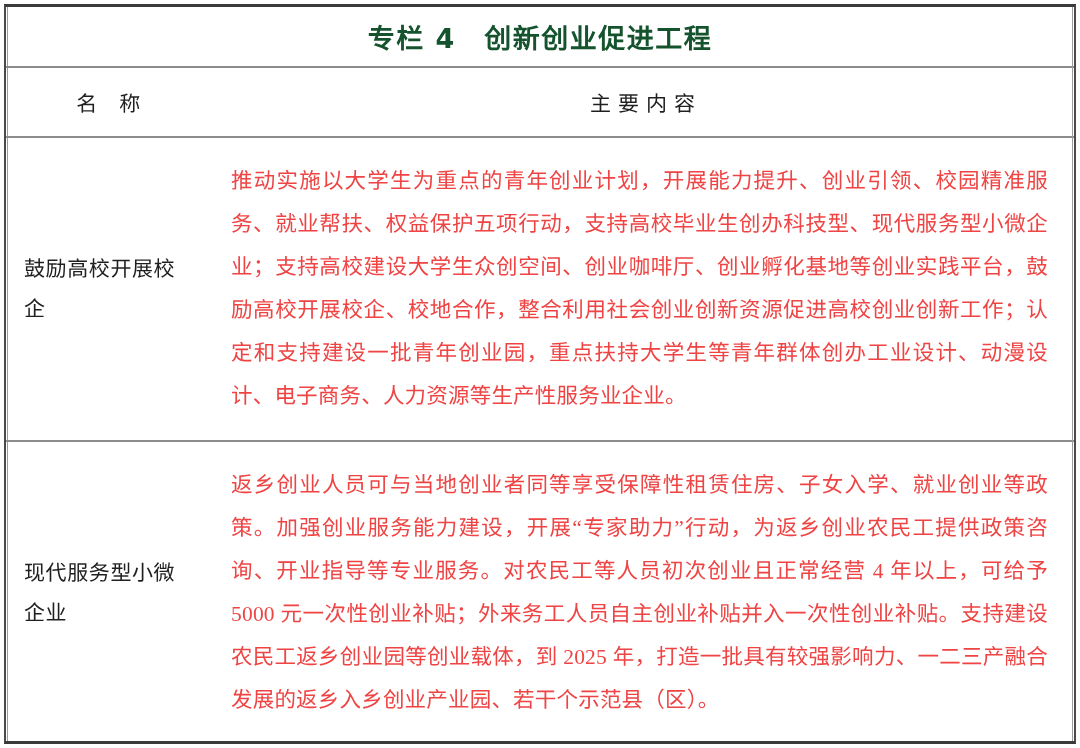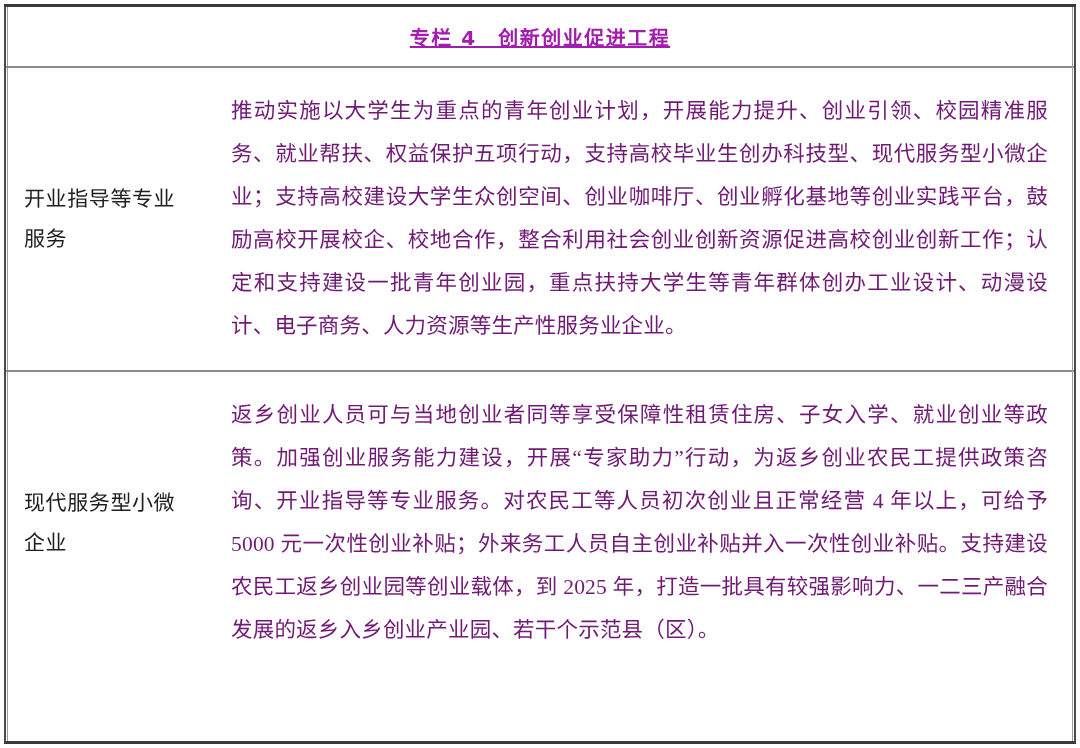--- a/index.html
+++ b/index.html
@@ -62,25 +62,24 @@
     height: 61px;
     box-sizing: border-box;
     border-bottom: 2px solid #8c8c8c;
     display: flex;
     align-items: center;
     justify-content: center;
   }
   .title-text {
     font-family: "DejaVu Sans", "Liberation Sans", sans-serif;
     font-weight: bold;
-    font-size: 20px;
+    font-size: 27px;
     letter-spacing: 1.5px;
-    color: #a21caf;
+    color: #14532d;
     white-space: pre;
-    text-decoration: underline;
   }
 
   
   .tbl {
     position: absolute;
     left: 0;
     top: 61px;
     right: 0;
     bottom: 0;
     width: 100%;
@@ -132,21 +131,21 @@
     line-height: 40px;
     letter-spacing: 0.6px;
     color: #1f1f1f;
     text-align: left;
   }
 
   .body-inner {
     padding: 22px 26px 22px 20px;
     font-size: 21.5px;
     line-height: 43px;
-    color: #701a75;
+    color: #ef4444;
     text-align: justify;
     text-justify: inter-ideograph;
     letter-spacing: 0.2px;
   }
 </style>
 </head>
 <body>
 
 <div class="page">
   <div class="frame">
@@ -154,24 +153,32 @@
     <div class="title-band">
       <div class="title-text">专栏 4　创新创业促进工程</div>
     </div>
 
     <table class="tbl">
       <colgroup>
         <col class="c-name">
         <col class="c-body">
       </colgroup>
       <tbody>
+        <tr class="row-head">
+          <td class="cell-name">
+            <div class="hdr-name">名　称</div>
+          </td>
+          <td class="cell-body">
+            <div class="hdr-body">主要内容</div>
+          </td>
+        </tr>
 
         <tr class="row-1">
           <td class="cell-name">
-            <div class="name-inner">开业指导等专业服务</div>
+            <div class="name-inner">鼓励高校开展校企</div>
           </td>
           <td class="cell-body">
             <div class="body-inner">推动实施以大学生为重点的青年创业计划，开展能力提升、创业引领、校园精准服务、就业帮扶、权益保护五项行动，支持高校毕业生创办科技型、现代服务型小微企业；支持高校建设大学生众创空间、创业咖啡厅、创业孵化基地等创业实践平台，鼓励高校开展校企、校地合作，整合利用社会创业创新资源促进高校创业创新工作；认定和支持建设一批青年创业园，重点扶持大学生等青年群体创办工业设计、动漫设计、电子商务、人力资源等生产性服务业企业。</div>
           </td>
         </tr>
 
         <tr class="row-2">
           <td class="cell-name">
             <div class="name-inner">现代服务型小微企业</div>
           </td>

